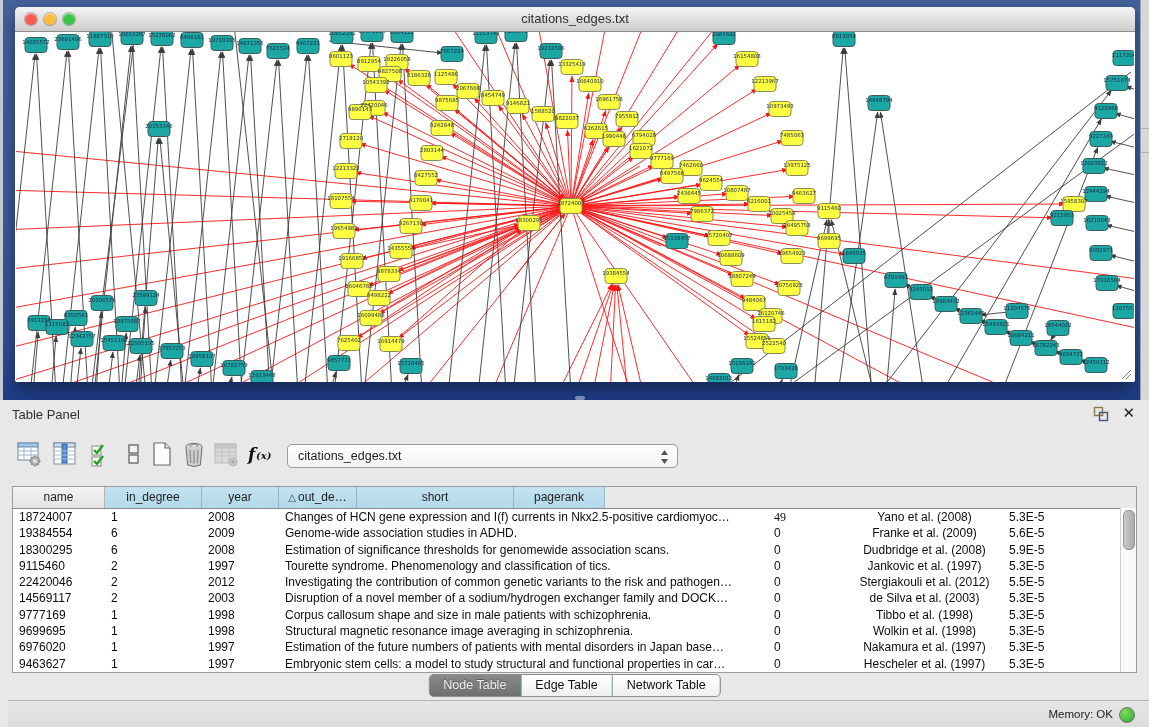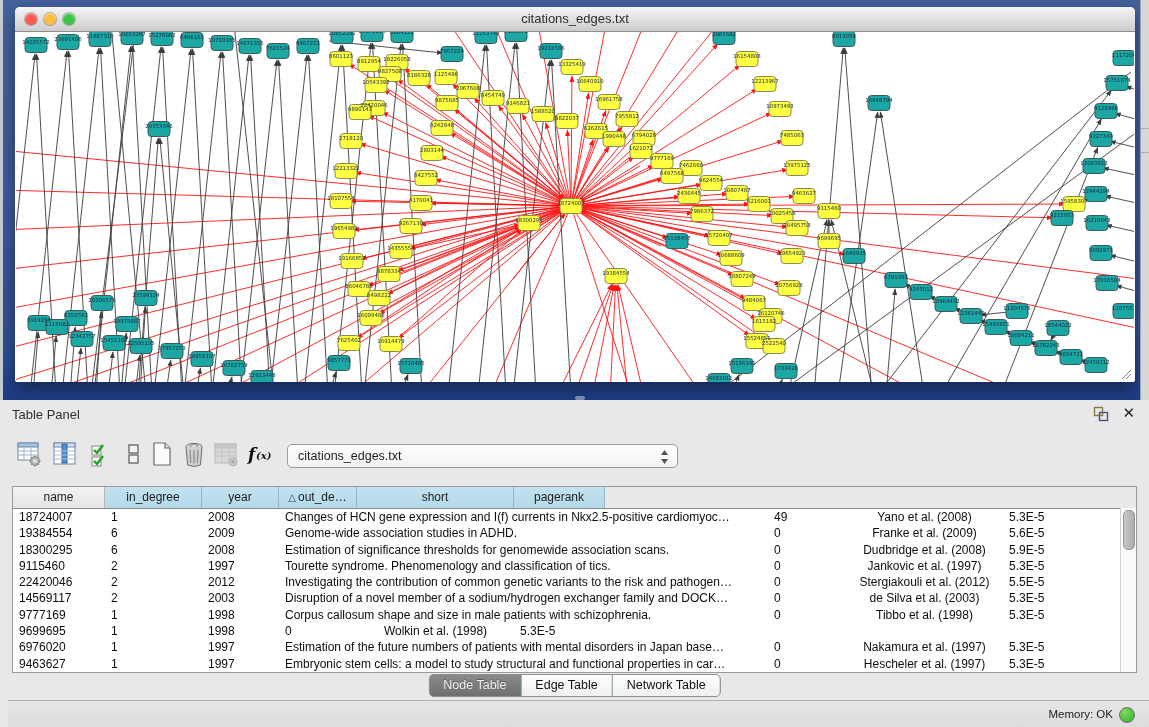--- a/index.html
+++ b/index.html
@@ -642,21 +642,21 @@
         <div class="th" style="width: 78px;"><span class="sort-tri">△</span>out_de…</div>
         <div class="th" style="width: 157px;">short</div>
         <div class="th" style="width: 91px;">pagerank</div>
       </div>
     <div class="tbody" id="tbody">
         <div class="tr">
           <div class="td" style="width: 92px;">18724007</div>
           <div class="td" style="width: 97px;">1</div>
           <div class="td" style="width: 77px;">2008</div>
           <div class="td" style="width: 489px;">Changes of HCN gene expression and I(f) currents in Nkx2.5-positive cardiomyoc…</div>
-          <div class="td" style="width: 78px;">49</div>
+          <div class="td" style="width: 78px; font-family: Liberation Serif, serif;">49</div>
           <div class="td" style="width: 157px; text-align: center;">Yano et al. (2008)</div>
           <div class="td" style="width: 91px;">5.3E-5</div>
         </div>
         <div class="tr">
           <div class="td" style="width: 92px;">19384554</div>
           <div class="td" style="width: 97px;">6</div>
           <div class="td" style="width: 77px;">2009</div>
           <div class="td" style="width: 489px;">Genome-wide association studies in ADHD.</div>
           <div class="td" style="width: 78px;">0</div>
           <div class="td" style="width: 157px; text-align: center;">Franke et al. (2009)</div>
@@ -704,20 +704,21 @@
           <div class="td" style="width: 77px;">1998</div>
           <div class="td" style="width: 489px;">Corpus callosum shape and size in male patients with schizophrenia.</div>
           <div class="td" style="width: 78px;">0</div>
           <div class="td" style="width: 157px; text-align: center;">Tibbo et al. (1998)</div>
           <div class="td" style="width: 91px;">5.3E-5</div>
         </div>
         <div class="tr">
           <div class="td" style="width: 92px;">9699695</div>
           <div class="td" style="width: 97px;">1</div>
           <div class="td" style="width: 77px;">1998</div>
+          <div class="td" style="width: 489px;">Structural magnetic resonance image averaging in schizophrenia.</div>
           <div class="td" style="width: 78px;">0</div>
           <div class="td" style="width: 157px; text-align: center;">Wolkin et al. (1998)</div>
           <div class="td" style="width: 91px;">5.3E-5</div>
         </div>
         <div class="tr">
           <div class="td" style="width: 92px;">6976020</div>
           <div class="td" style="width: 97px;">1</div>
           <div class="td" style="width: 77px;">1997</div>
           <div class="td" style="width: 489px;">Estimation of the future numbers of patients with mental disorders in Japan base…</div>
           <div class="td" style="width: 78px;">0</div>

